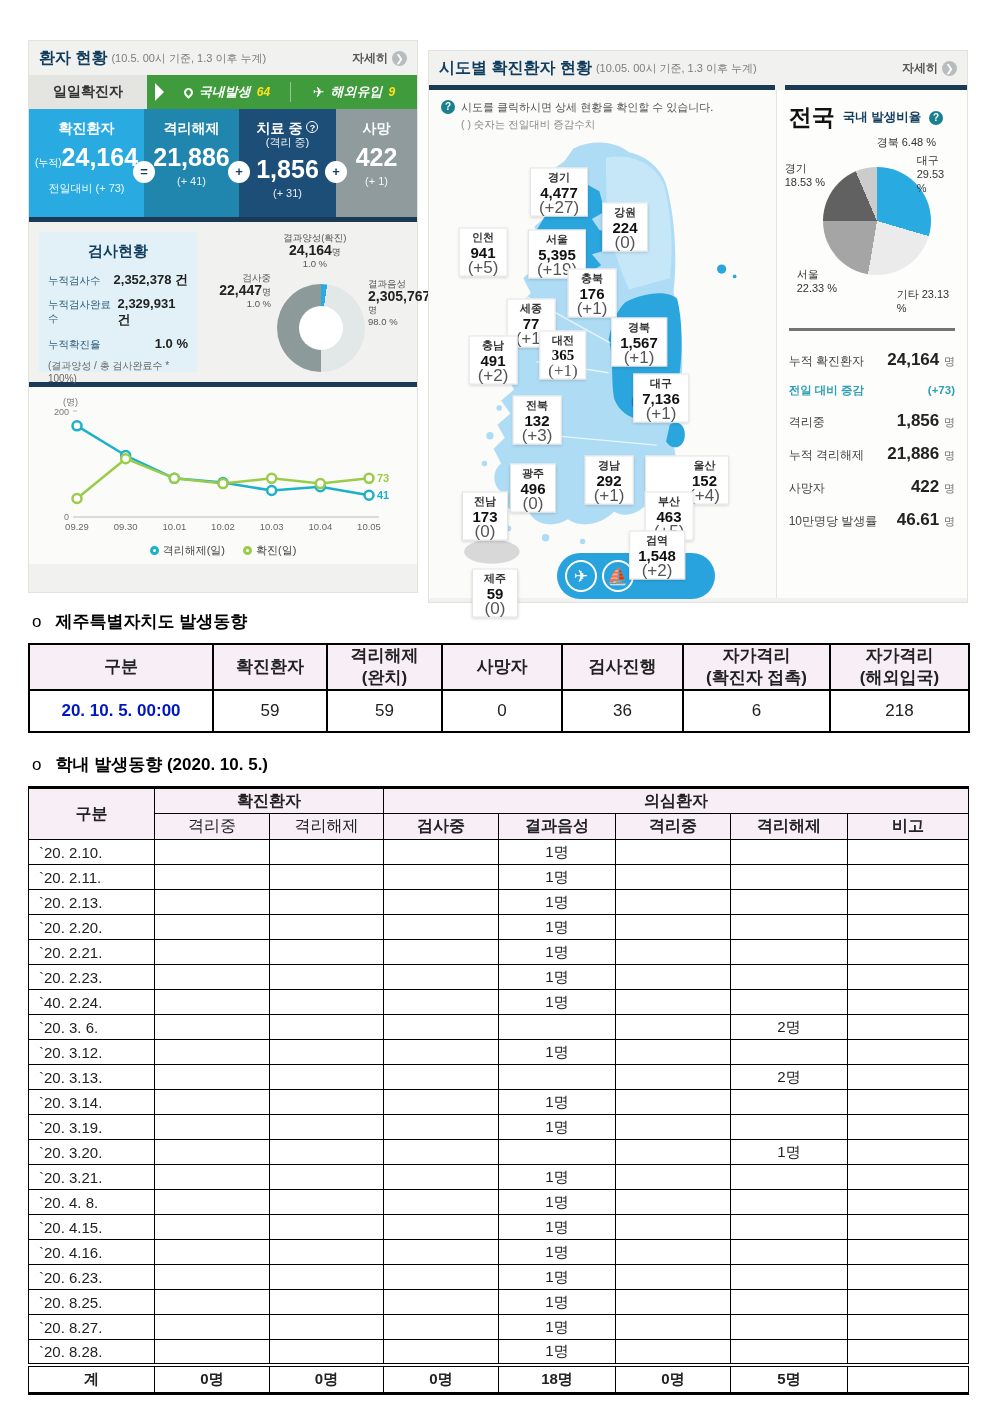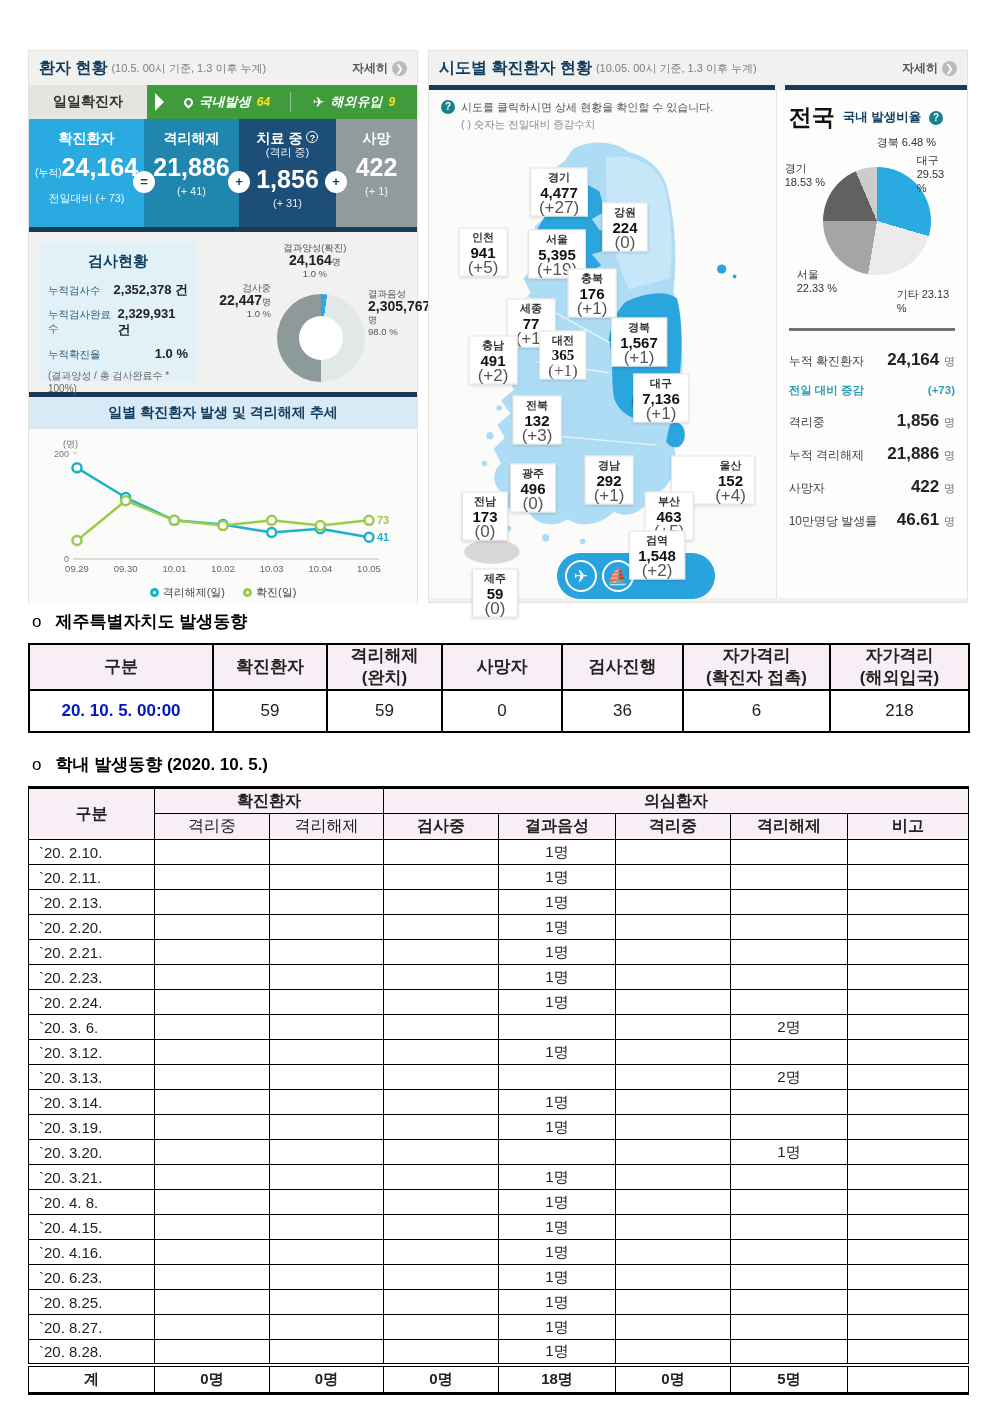--- a/index.html
+++ b/index.html
@@ -1,21 +1,21 @@
 <!DOCTYPE html>
 <html><head>
 <meta charset="utf-8">
 <style>
   * { margin:0; padding:0; box-sizing:border-box; }
   body { width:992px; height:1403px; position:relative; background:#fff;
          font-family:"Liberation Sans","DejaVu Sans",sans-serif; color:#222; }
 
   
   .panel { position:absolute; background:#f1f1ef; border:1px solid #e2e2df; }
-  #panel-left  { left:28px; top:50px; width:390px; height:553px; }
+  #panel-left  { left:28px; top:40px; width:390px; height:553px; }
   #panel-right { left:428px; top:50px; width:540px; height:553px; }
 
   .panel-head { display:flex; align-items:center; height:34px; padding:0 10px; }
   .panel-title { font-weight:bold; font-size:16px; color:#103c5e; }
   .panel-sub { font-size:11px; color:#7d7d7d; margin-left:4px; }
   .more { margin-left:auto; display:flex; align-items:center; gap:4px;
           font-size:12px; font-weight:bold; color:#555; cursor:pointer; }
   .more-circle { width:15px; height:15px; border-radius:50%; background:#b9bcbe;
           color:#fff; font-size:10px; line-height:15px; text-align:center; }
 
@@ -228,21 +228,20 @@
         <b>2,305,767</b><br>
         <span class="u">명</span><br>
         <span>98.0 %</span>
       </div>
       <div class="donut" id="donut" style="background: conic-gradient(rgb(41, 171, 226) 0deg, rgb(41, 171, 226) 8deg, rgb(226, 231, 231) 8deg, rgb(226, 231, 231) 180deg, rgb(141, 154, 154) 180deg, rgb(141, 154, 154) 360deg);"></div>
     </div>
   </div>
 
   <div class="darkbar"></div>
 
-  <div class="chart-head">일별 확진환자 발생 및 격리해제 추세</div>
   <div class="chart-area">
     <svg id="trend-svg" width="388" height="146">
         <text x="34" y="14" font-size="9" fill="#777">(명)</text>
         <text x="40" y="24" font-size="9" fill="#777" text-anchor="end">200</text>
         <text x="40" y="129" font-size="9" fill="#777" text-anchor="end">0</text>
         <line x1="44" y1="126" x2="350" y2="126" stroke="#bbb"></line>
         <line x1="44" y1="20" x2="48" y2="20" stroke="#bbb"></line>
         <text x="48" y="139" font-size="9.5" fill="#666" text-anchor="middle">09.29</text>
         <text x="96.66666666666666" y="139" font-size="9.5" fill="#666" text-anchor="middle">09.30</text>
         <text x="145.33333333333331" y="139" font-size="9.5" fill="#666" text-anchor="middle">10.01</text>
@@ -371,21 +370,21 @@
           <div class="maplabel" style="left: 108px; top: 330px;">
             <div class="n">전북</div>
                    <div class="v">132</div>
                    <div class="d">(+3)</div>
           </div>
           <div class="maplabel" style="left: 180px; top: 390px;">
             <div class="n">경남</div>
                    <div class="v">292</div>
                    <div class="d">(+1)</div>
           </div>
-          <div class="maplabel" style="left: 284px; top: 390px; padding-left: 43px;">
+          <div class="maplabel" style="left: 258px; top: 390px; padding-left: 43px;">
             <div class="n">울산</div>
                    <div class="v">152</div>
                    <div class="d">(+4)</div>
           </div>
           <div class="maplabel" style="left: 104px; top: 398px;">
             <div class="n">광주</div>
                    <div class="v">496</div>
                    <div class="d">(0)</div>
           </div>
           <div class="maplabel" style="left: 56px; top: 426px;">
@@ -587,21 +586,21 @@
         <td class="date">`20.  2.23.</td>
         <td></td>
         <td></td>
         <td></td>
         <td>1명</td>
         <td></td>
         <td></td>
         <td></td>
       </tr>
       <tr>
-        <td class="date">`20.  2.24.</td>
+        <td class="date">`40.  2.24.</td>
         <td></td>
         <td></td>
         <td></td>
         <td>1명</td>
         <td></td>
         <td></td>
         <td></td>
       </tr>
       <tr>
         <td class="date">`20.  3.  6.</td>

